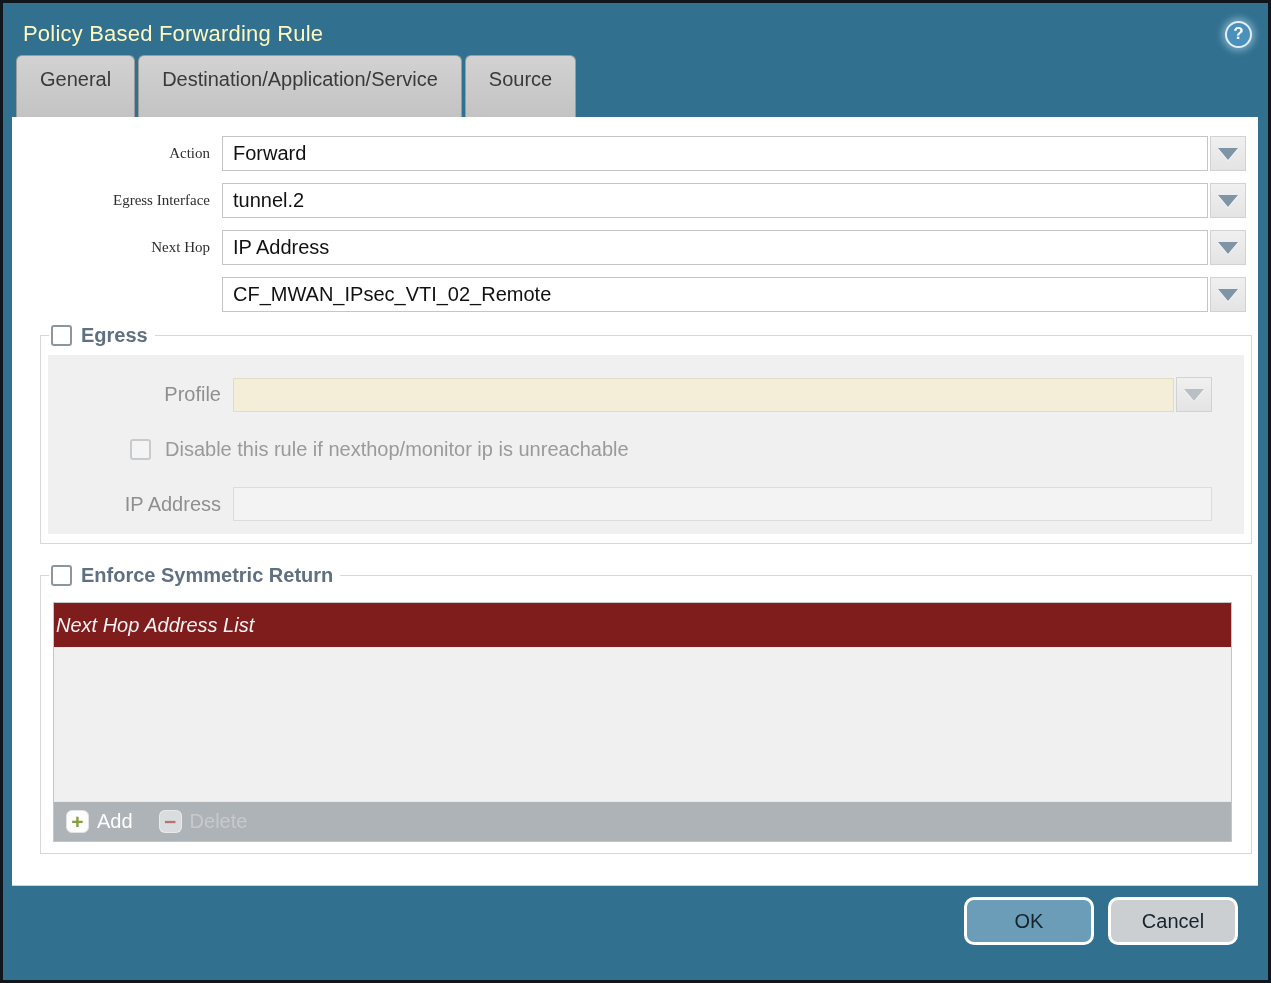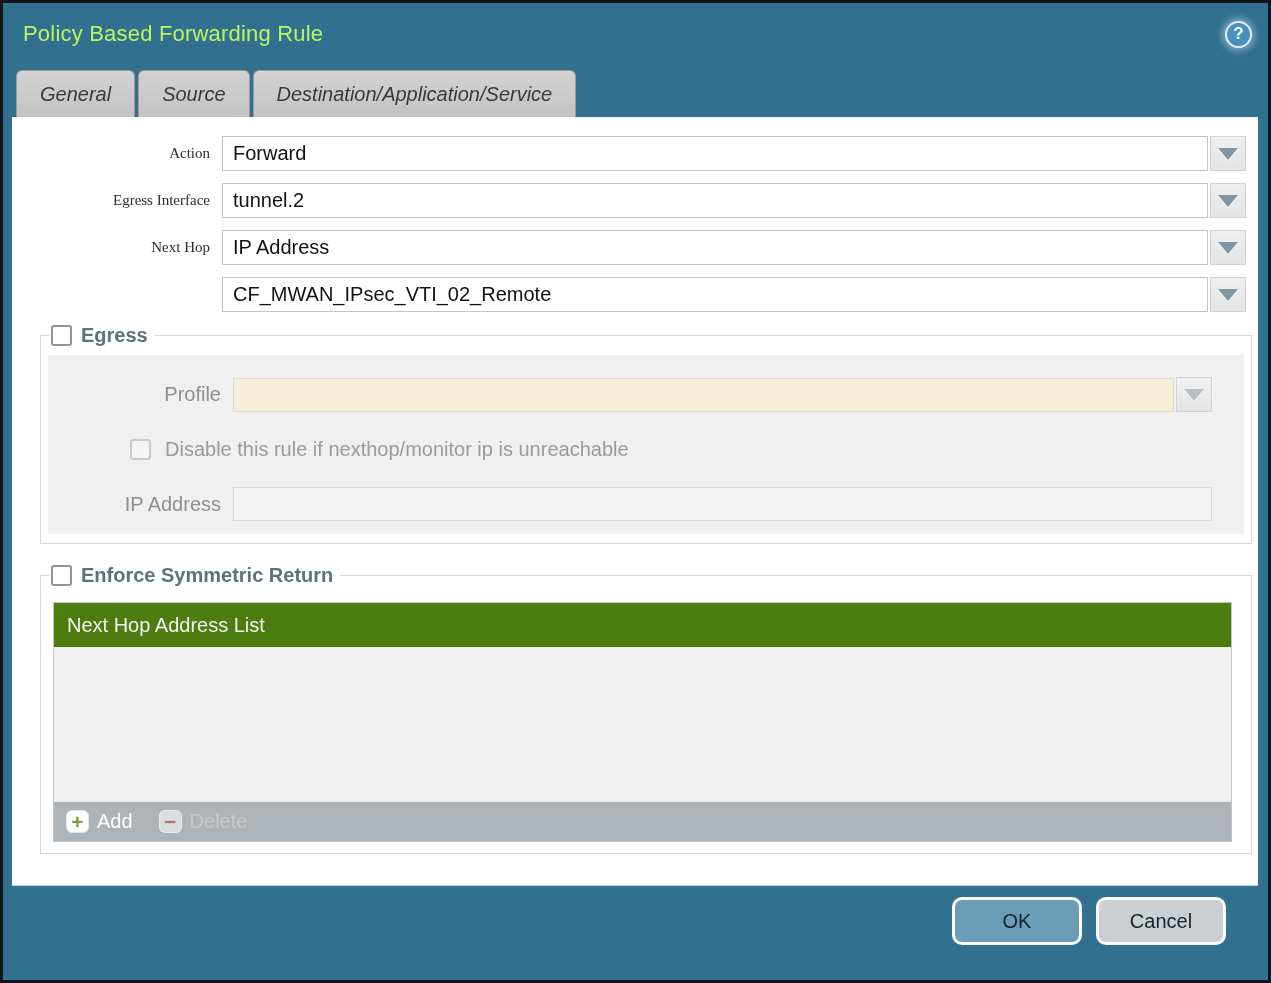--- a/index.html
+++ b/index.html
@@ -14,21 +14,21 @@
     overflow: hidden;
   }
 
   
   .titlebar {
     height: 62px;
     display: flex; align-items: center; justify-content: space-between;
     padding: 0 16px 0 20px;
   }
   .title {
-    color: #bef264; font-size: 22px; letter-spacing: .2px;
+    color: #fef9c3; font-size: 22px; letter-spacing: .2px;
     font-weight: 400;
   }
   .help-btn {
     width: 27px; height: 27px; border-radius: 50%;
     background: #4a90bd;
     border: 2px solid #e3eff8;
     box-shadow: 0 0 7px 3px rgba(180,215,240,.55);
     color: #ffffff; font-size: 17px; font-weight: bold;
     display: flex; align-items: center; justify-content: center;
     cursor: pointer;
@@ -38,24 +38,23 @@
   .tabs {
     display: flex; align-items: flex-end;
     padding-left: 13px; gap: 3px;
     height: 52px;
   }
   .tab {
     background: linear-gradient(#d2d2d2, #c3c3c3);
     border: 1px solid #9b9b9b; border-bottom: none;
     border-radius: 6px 6px 0 0;
     color: #3a3a3a; font-size: 20px;
-    padding: 12px 23px 11px;
+    padding: 12px 23px 26px;
     cursor: pointer;
     white-space: nowrap;
-    font-style: italic;
   }
   .tab.active {
     background: #ffffff;
     border-color: #ffffff;
     color: #23566f;
     padding-bottom: 13px;
     position: relative; z-index: 2;
   }
 
   
@@ -132,24 +131,25 @@
     flex: 1; height: 34px;
     background: #f3f3f3; border: 1px solid #dcdcdc;
     font-family: inherit; font-size: 20px; padding: 0 10px; color: #555;
   }
   .disable-row { display: flex; align-items: center; gap: 14px; padding: 10px 0 10px 82px; }
   .disable-text { font-size: 20px; color: #9a9a9a; }
 
   
   .nh-table { margin: 7px 12px 2px 5px; border: 1px solid #c2c6c9; }
   .nh-header {
-    background: #4d7c0f; color: #f2f3f4;
+    background: #7f1d1d; color: #f2f3f4;
     font-size: 20px; height: 45px;
-    display: flex; align-items: center; padding-left: 13px;
+    display: flex; align-items: center; padding-left: 2px;
     border-bottom: 1px solid #e7e9ea;
+    font-style: italic;
   }
   .nh-body { background: #f0f0f0; height: 153px; }
   .nh-footer {
     background: #aeb3b8; height: 40px;
     display: flex; align-items: center; gap: 26px; padding-left: 12px;
     border-top: 1px solid #e7e9ea;
   }
   .tbl-btn { display: flex; align-items: center; gap: 8px; cursor: pointer; background: none; border: none; font-family: inherit; padding: 0; }
   .mini-icon {
     width: 23px; height: 23px; border-radius: 6px;
@@ -160,21 +160,21 @@
   .mini-icon.plus { color: #85a03a; }
   .mini-icon.minus { color: #b9736d; background: rgba(255,255,255,.55); border-color: rgba(255,255,255,.4); }
   .tbl-btn-label { font-size: 20px; color: #ffffff; }
   .tbl-btn.disabled { cursor: default; }
   .tbl-btn.disabled .tbl-btn-label { color: #c6cacd; }
 
   .schedule-row { margin-top: 17px; }
 
   
   .footer {
-    position: absolute; left: 0; right: 12px; bottom: 0; height: 118px;
+    position: absolute; left: 0; right: 0; bottom: 0; height: 118px;
     display: flex; align-items: center; justify-content: flex-end;
     gap: 14px; padding-right: 30px;
   }
   .btn {
     width: 130px; height: 48px; border-radius: 10px;
     border: 3px solid #ffffff;
     font-family: inherit; font-size: 20px; color: #16242c;
     cursor: pointer;
   }
   .btn-ok { background: #6b9db8; }
@@ -185,22 +185,22 @@
 
 <div class="frame">
 
   <div class="titlebar">
     <div class="title">Policy Based Forwarding Rule</div>
     <div class="help-btn">?</div>
   </div>
 
   <div class="tabs">
     <div class="tab">General</div>
+    <div class="tab">Destination/Application/Service</div>
     <div class="tab">Source</div>
-    <div class="tab">Destination/Application/Service</div>
   </div>
 
   <div class="content">
 
     <div class="form-row">
       <div class="form-label">Action</div>
       <div class="field">
         <input class="combo-input" type="text" value="Forward" style="">
         <div class="combo-btn">
           <span class="tri"></span>

